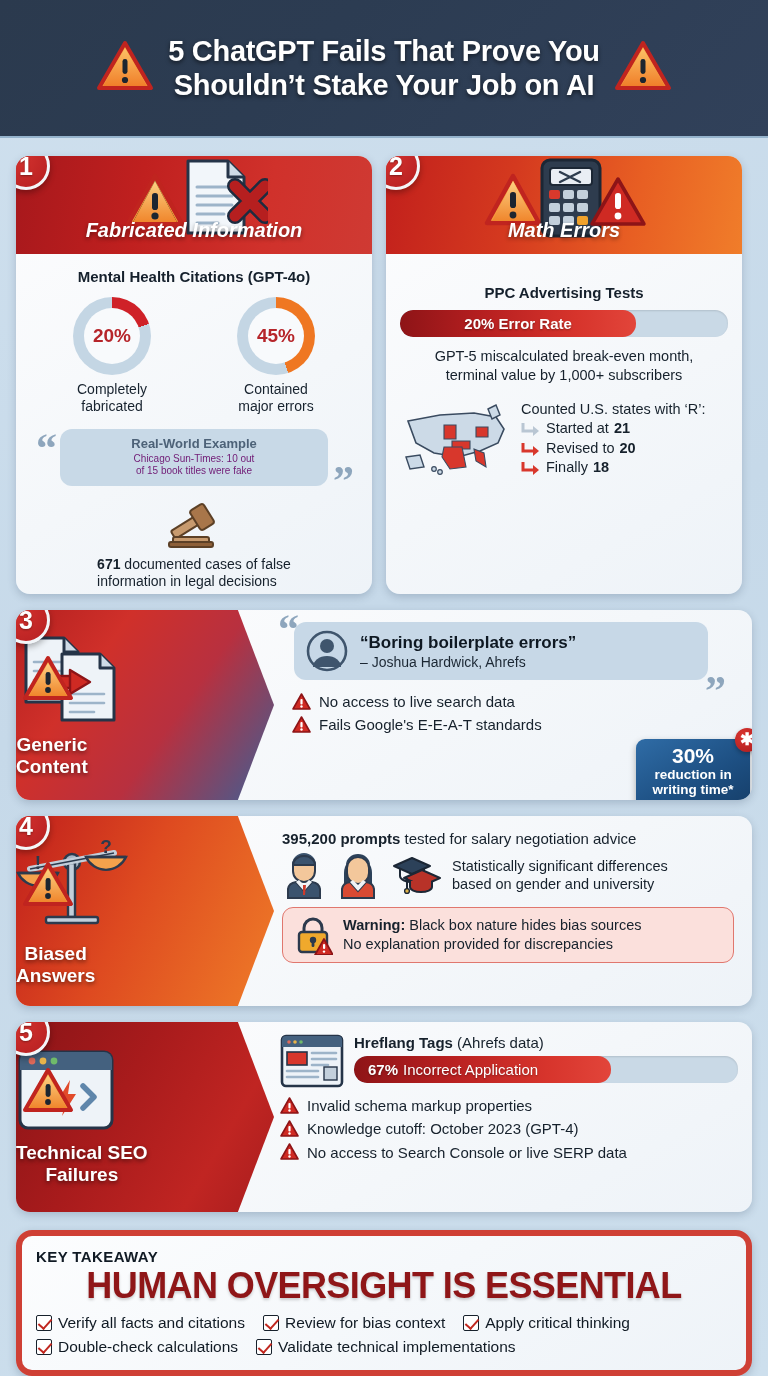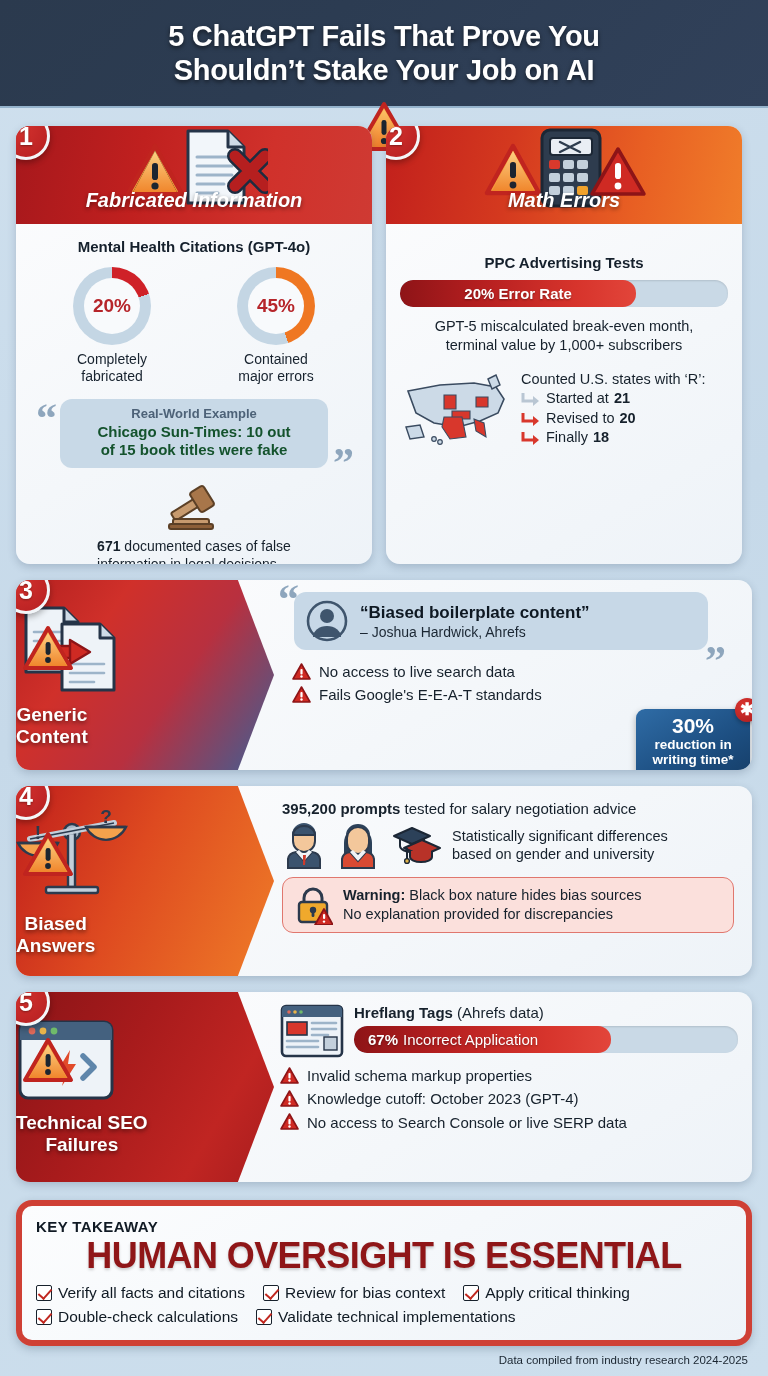--- a/index.html
+++ b/index.html
@@ -7,30 +7,29 @@
   body {
     font-family: "Liberation Sans", sans-serif;
     background: linear-gradient(160deg, #cfe0ee 0%, #c6d9e9 45%, #cddfed 100%);
     position: relative;
     overflow: hidden;
     -webkit-font-smoothing: antialiased;
   }
 
   
   .header {
-    height: 108px;
+    height: 138px;
     background: linear-gradient(135deg, #2b3a4e 0%, #2c3c52 40%, #31415a 100%);
     display: flex;
     align-items: center;
     justify-content: center;
     gap: 14px;
     padding: 0 10px;
     border-bottom: 2px solid #95b3cc;
     position: relative;
-    flex-direction: column;
   }
   .header h1 {
     color: #ffffff;
     font-size: 29px;
     line-height: 1.18;
     font-weight: bold;
     text-align: center;
     letter-spacing: -0.3px;
     text-shadow: 0 2px 4px rgba(0,0,0,.55);
     max-width: 560px;
@@ -108,21 +107,21 @@
   .quote-block { position: relative; margin: 14px 4px 6px; }
   .qmark { position: absolute; font-size: 42px; color: #8ea6bd; font-weight: bold; line-height: 1; font-family: "Liberation Serif", serif; }
   .qmark.open  { left: 2px;  top: -2px; }
   .qmark.close { right: 0px; bottom: -16px; }
   .quote-box {
     background: #c8d9e7; border-radius: 12px;
     padding: 7px 14px 9px; margin: 0 26px;
     text-align: center;
   }
   .quote-kicker { font-size: 13px; font-weight: bold; color: #4d6278; }
-  .quote-text { font-size: 15px; font-weight: bold; color: #14532d; line-height: 1.22; margin-top: 2px; }
+  .quote-text { font-size: 10px; font-weight: normal; color: #701a75; line-height: 1.22; margin-top: 2px; }
 
   .legal-row { display: flex; align-items: center; gap: 8px; margin-top: 16px; padding: 0 6px; flex-direction: column; }
   .legal-text { font-size: 14px; color: #16212c; line-height: 1.25; }
   .legal-text b { font-weight: bold; }
 
   
   .bar-track {
     height: 27px; border-radius: 13px; background: #c9d9e6;
     overflow: hidden; position: relative; margin-top: 9px;
     box-shadow: inset 0 1px 2px rgba(0,0,0,.12);
@@ -508,21 +507,21 @@
       <div class="q3-wrap">
         <span class="qmark open" style="top:-14px;left:-16px">“</span>
         <span class="qmark close" style="right:-18px;bottom:-32px">”</span>
         <div class="q3-box">
           <svg width="42" height="42" viewBox="0 0 42 42">
             <circle cx="21" cy="21" r="19" fill="none" stroke="#3f556d" stroke-width="2.6"></circle>
             <circle cx="21" cy="16" r="7" fill="#3f556d"></circle>
             <path d="M7 37 a14 11 0 0 1 28 0 z" fill="#3f556d"></path>
           </svg>
           <div class="q3-text">
-            <div class="main">“Biased boilerplate content”</div>
+            <div class="main">“Boring boilerplate errors”</div>
             <div class="attr">– Joshua Hardwick, Ahrefs</div>
           </div>
         </div>
       </div>
       <div class="bullets">
         <div class="bullet">
           <svg width="19" height="18" viewBox="0 0 19 18">
               <path d="M9.5 1 L18 16 L1 16 Z" fill="#cf2a23" stroke="#8d1417" stroke-width="1.6" stroke-linejoin="round"></path>
               <rect x="8.4" y="6" width="2.2" height="5.4" rx="1" fill="#fff"></rect>
               <circle cx="9.5" cy="13.5" r="1.2" fill="#fff"></circle>

